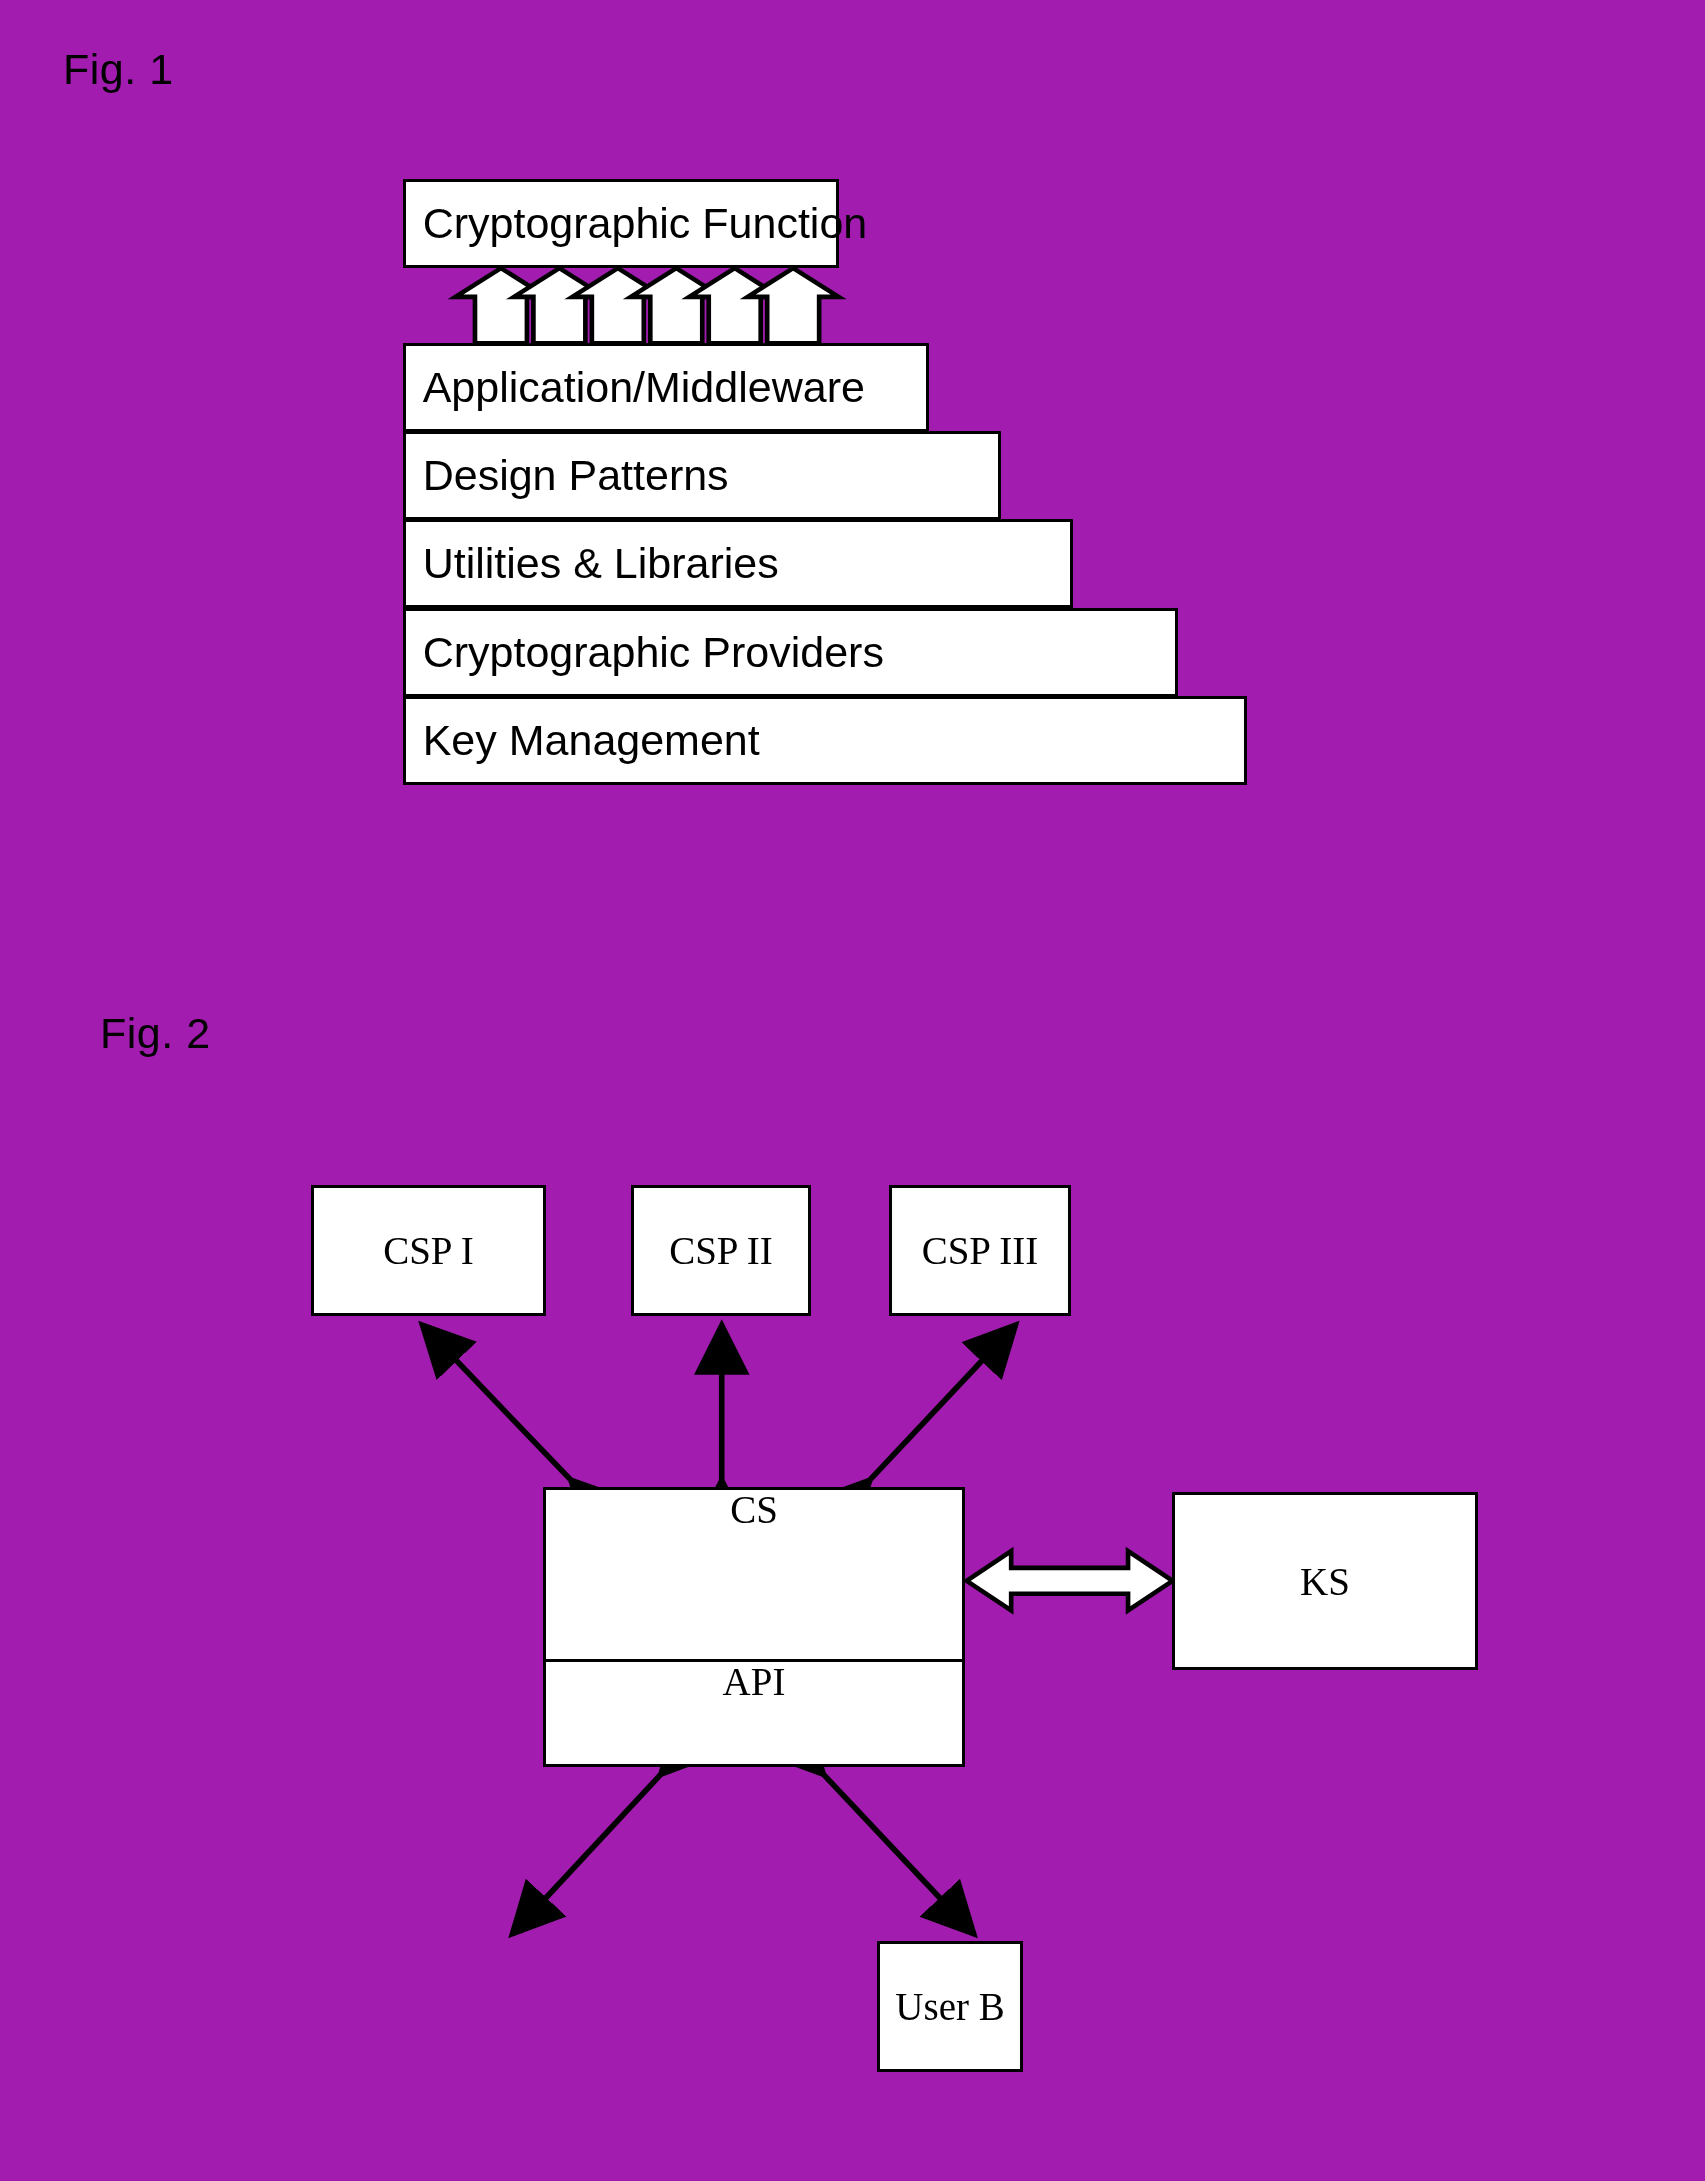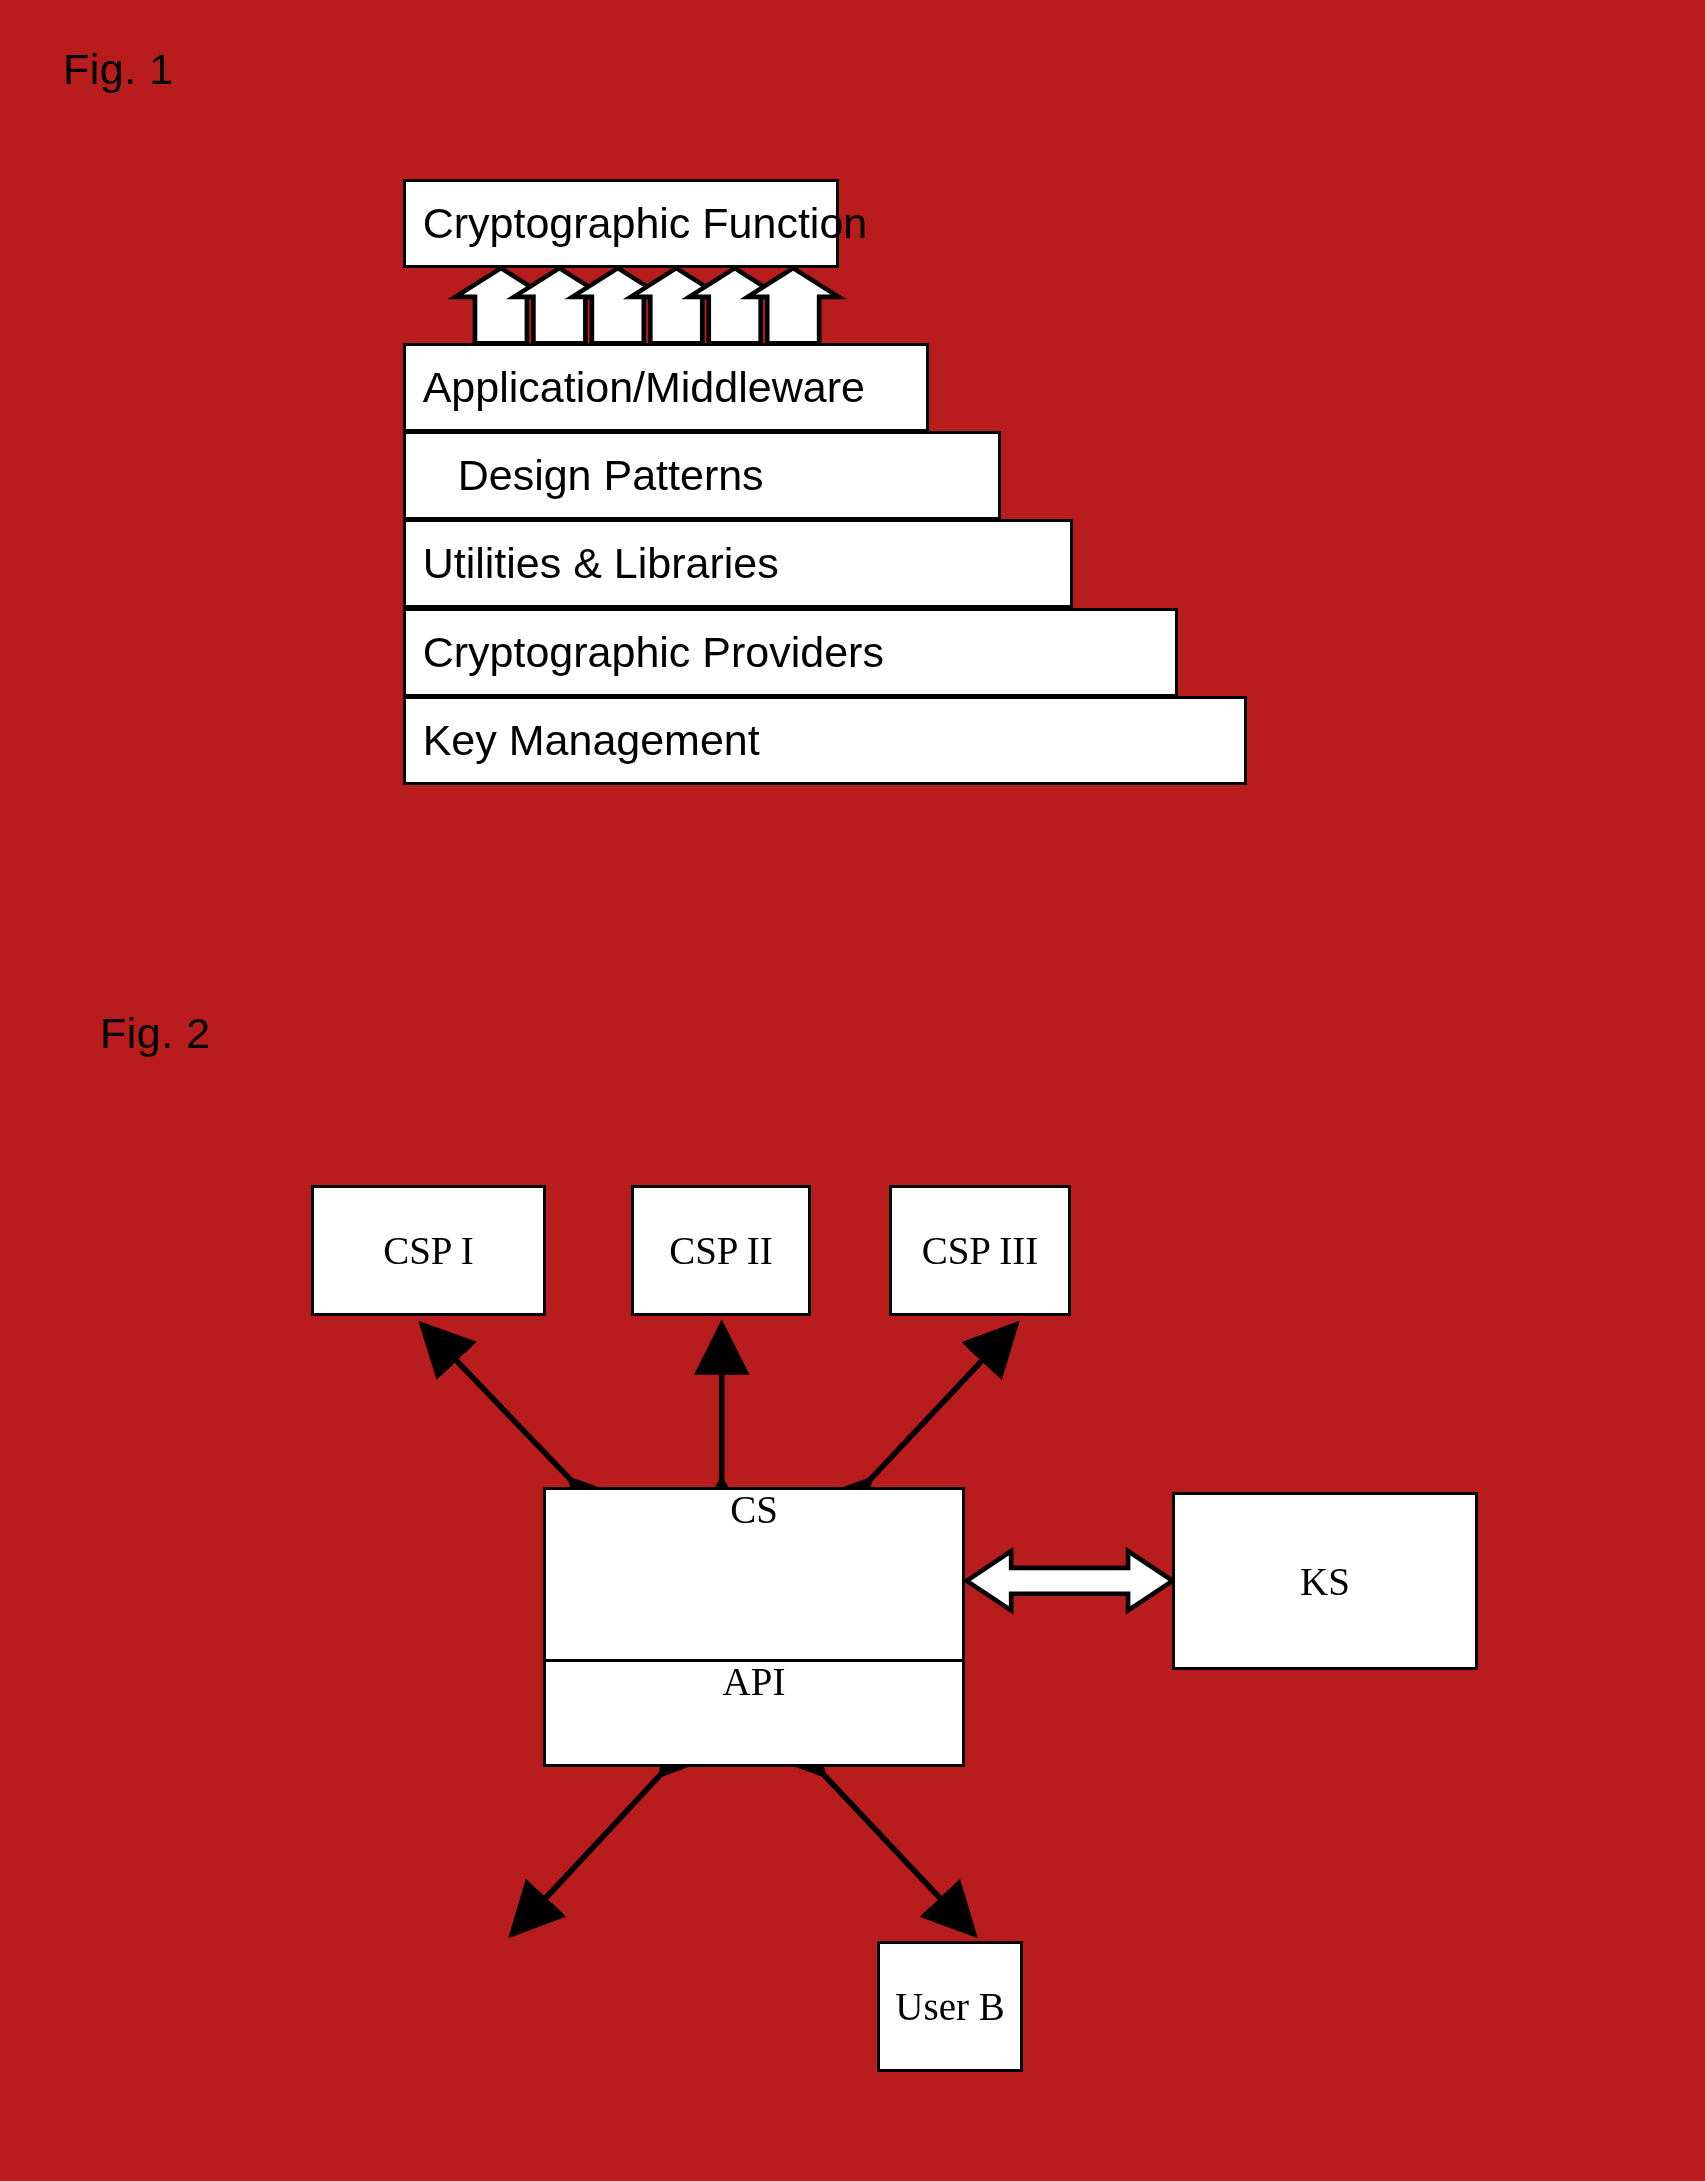--- a/index.html
+++ b/index.html
@@ -12,21 +12,21 @@
     height: 2182px;
     position: relative;
     font-family: "Liberation Sans", sans-serif;
     overflow: hidden;
   }
   #page {
     position: absolute;
     left: 0; top: 0;
     width: 1706px;
     height: 2182px;
-    background: #b91c1c;
+    background: #a21caf;
   }
   .fig-label {
     position: absolute;
     font-family: "Liberation Sans", sans-serif;
     font-size: 43px;
     color: #000000;
     letter-spacing: 0.5px;
     white-space: nowrap;
   }
   #fig1-label { left: 63px;  top: 45px; }
@@ -119,21 +119,21 @@
     <div class="fig-label" id="fig1-label">Fig. 1</div>
 
     <div class="stack-box" style="left:403px; top:179px; width:436px; height:89px;">
       <span class="stack-label">Cryptographic Function</span>
     </div>
 
     <div class="stack-box" style="left:403px; top:343px; width:526px; height:89px;">
       <span class="stack-label">Application/Middleware</span>
     </div>
 
-    <div class="stack-box" style="left:403px; top:431px; width:598px; height:89px;padding-left:35px;">
+    <div class="stack-box" style="left:403px; top:431px; width:598px; height:89px;">
       <span class="stack-label">Design Patterns</span>
     </div>
 
     <div class="stack-box" style="left:403px; top:519px; width:670px; height:89px;">
       <span class="stack-label">Utilities &amp; Libraries</span>
     </div>
 
     <div class="stack-box" style="left:403px; top:608px; width:775px; height:89px;">
       <span class="stack-label">Cryptographic Providers</span>
     </div>

